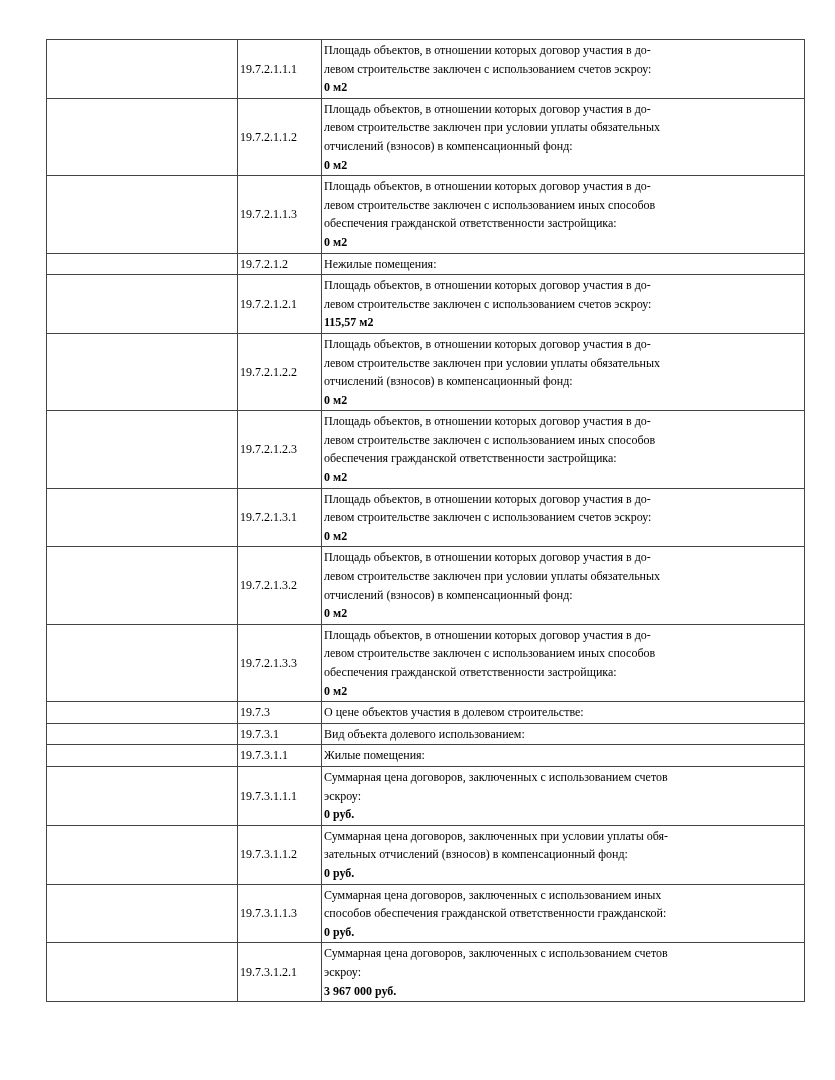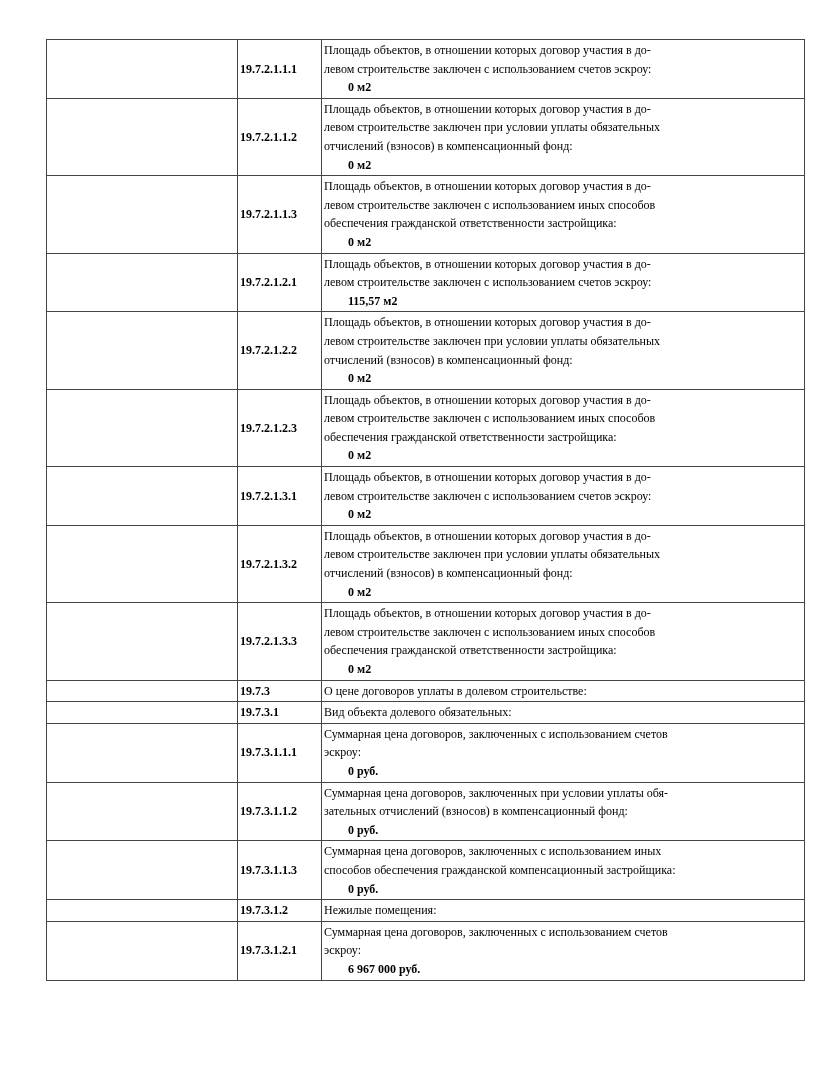--- a/index.html
+++ b/index.html
@@ -30,30 +30,28 @@
     vertical-align: middle;
     padding: 1px 2px;
     overflow: hidden;
   }
   td.c-section { width: 186px; }
   td.c-code {
     width: 79px;
     white-space: nowrap;
     padding-left: 2px;
     padding-right: 0;
-    font-weight: bold;
   }
   td.c-text { width: 478px; }
   .desc {
     white-space: pre;
   }
   .value {
     font-weight: bold;
     white-space: pre;
-    margin-left: 24px;
   }
 </style>
 </head>
 <body>
 
 <div class="page">
   <table class="decl">
     <tbody>
       <tr>
         <td class="c-section"></td>
@@ -79,20 +77,28 @@
         <td class="c-code">19.7.2.1.1.3</td>
         <td class="c-text">
           <div class="desc">Площадь объектов, в отношении которых договор участия в до-
 левом строительстве заключен с использованием иных способов
 обеспечения гражданской ответственности застройщика:</div>
           <div class="value">0 м2</div>
         </td>
       </tr>
       <tr>
         <td class="c-section"></td>
+        <td class="c-code">19.7.2.1.2</td>
+        <td class="c-text">
+          <div class="desc">Нежилые помещения:</div>
+          <div class="value"></div>
+        </td>
+      </tr>
+      <tr>
+        <td class="c-section"></td>
         <td class="c-code">19.7.2.1.2.1</td>
         <td class="c-text">
           <div class="desc">Площадь объектов, в отношении которых договор участия в до-
 левом строительстве заключен с использованием счетов эскроу:</div>
           <div class="value">115,57 м2</div>
         </td>
       </tr>
       <tr>
         <td class="c-section"></td>
         <td class="c-code">19.7.2.1.2.2</td>
@@ -139,29 +145,37 @@
           <div class="desc">Площадь объектов, в отношении которых договор участия в до-
 левом строительстве заключен с использованием иных способов
 обеспечения гражданской ответственности застройщика:</div>
           <div class="value">0 м2</div>
         </td>
       </tr>
       <tr>
         <td class="c-section"></td>
         <td class="c-code">19.7.3</td>
         <td class="c-text">
-          <div class="desc">О цене договоров уплаты в долевом строительстве:</div>
+          <div class="desc">О цене объектов участия в долевом строительстве:</div>
           <div class="value"></div>
         </td>
       </tr>
       <tr>
         <td class="c-section"></td>
         <td class="c-code">19.7.3.1</td>
         <td class="c-text">
-          <div class="desc">Вид объекта долевого обязательных:</div>
+          <div class="desc">Вид объекта долевого использованием:</div>
+          <div class="value"></div>
+        </td>
+      </tr>
+      <tr>
+        <td class="c-section"></td>
+        <td class="c-code">19.7.3.1.1</td>
+        <td class="c-text">
+          <div class="desc">Жилые помещения:</div>
           <div class="value"></div>
         </td>
       </tr>
       <tr>
         <td class="c-section"></td>
         <td class="c-code">19.7.3.1.1.1</td>
         <td class="c-text">
           <div class="desc">Суммарная цена договоров, заключенных с использованием счетов
 эскроу:</div>
           <div class="value">0 руб.</div>
@@ -174,36 +188,28 @@
           <div class="desc">Суммарная цена договоров, заключенных при условии уплаты обя-
 зательных отчислений (взносов) в компенсационный фонд:</div>
           <div class="value">0 руб.</div>
         </td>
       </tr>
       <tr>
         <td class="c-section"></td>
         <td class="c-code">19.7.3.1.1.3</td>
         <td class="c-text">
           <div class="desc">Суммарная цена договоров, заключенных с использованием иных
-способов обеспечения гражданской компенсационный застройщика:</div>
+способов обеспечения гражданской ответственности гражданской:</div>
           <div class="value">0 руб.</div>
-        </td>
-      </tr>
-      <tr>
-        <td class="c-section"></td>
-        <td class="c-code">19.7.3.1.2</td>
-        <td class="c-text">
-          <div class="desc">Нежилые помещения:</div>
-          <div class="value"></div>
         </td>
       </tr>
       <tr>
         <td class="c-section"></td>
         <td class="c-code">19.7.3.1.2.1</td>
         <td class="c-text">
           <div class="desc">Суммарная цена договоров, заключенных с использованием счетов
 эскроу:</div>
-          <div class="value">6 967 000 руб.</div>
+          <div class="value">3 967 000 руб.</div>
         </td>
       </tr>
     </tbody>
   </table>
 </div>
 
 </body></html>

